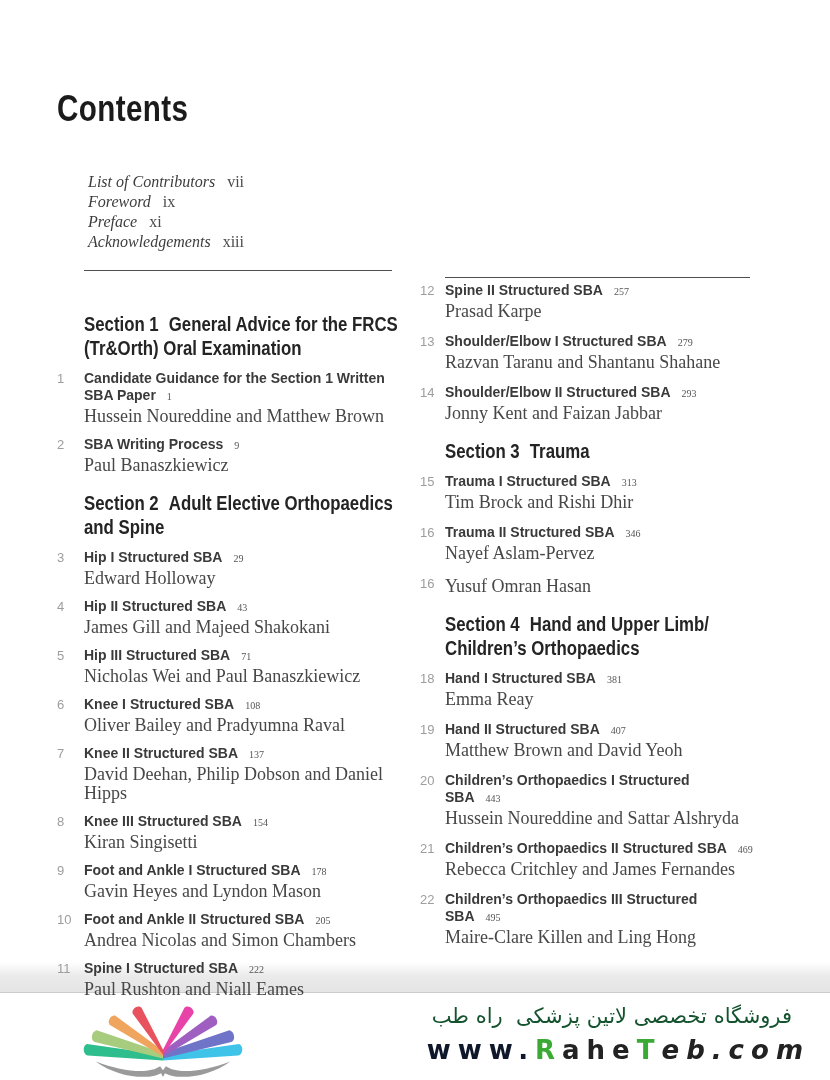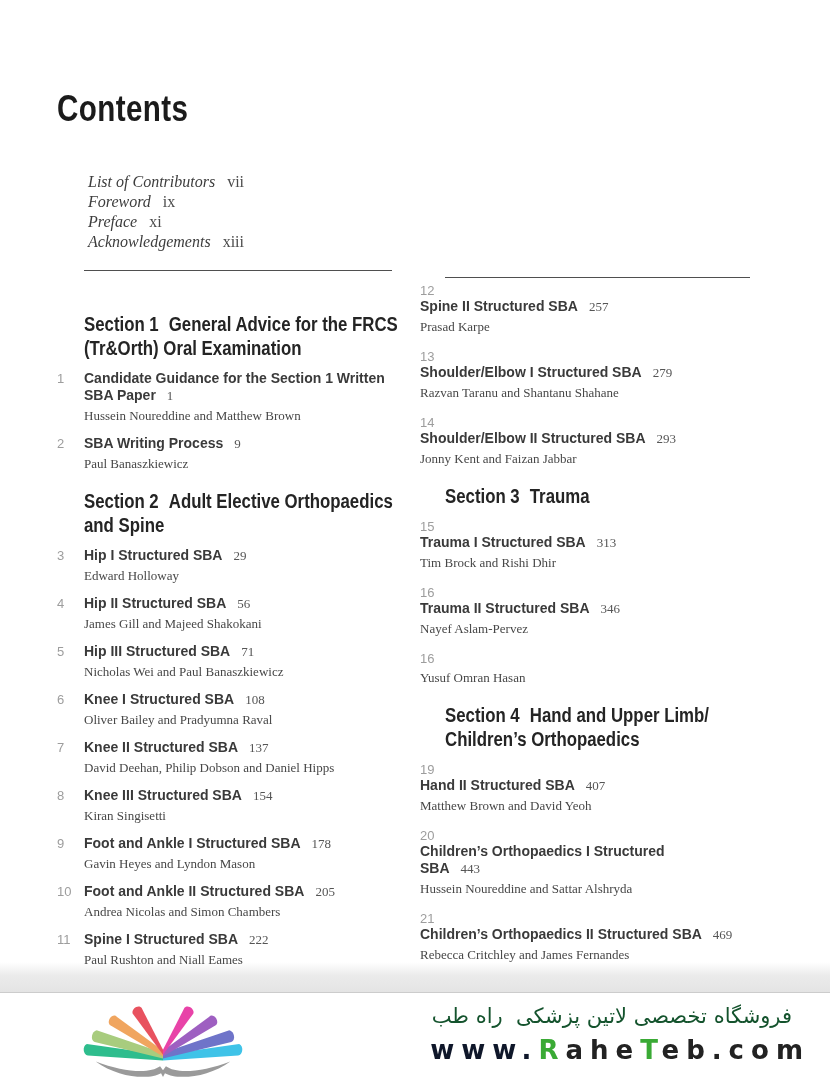--- a/index.html
+++ b/index.html
@@ -29,35 +29,35 @@
   .col-rule{margin-left:25px;width:305px;border-top:1.5px solid #4f4f4f;height:0;margin-bottom:4px;}
   .section-head{
     font-weight:bold;font-size:20px;line-height:24px;color:#242424;
     margin:16px 0 10px 27px;
     transform:scaleX(0.84);transform-origin:left top;width:119%;
     white-space:pre-line;
   }
   .col-right .section-head{margin-left:25px;}
   .section-label{margin-right:12px;}
   .entry{display:flex;margin-bottom:10px;}
-  .col-right .entry{margin-bottom:12px;flex-direction:column;}
+  .col-right .entry{margin-bottom:12px;}
   .num{flex:none;width:27px;color:#9d9d9d;font-size:13px;padding-top:1px;}
   .col-right .num{width:25px;}
   .entry-body{flex:1;min-width:0;}
   .title{
     font-weight:bold;color:#3a3a3a;font-size:14px;line-height:17px;
     white-space:pre-line;
   }
   .pg{
     font-family:"Liberation Serif","DejaVu Serif",serif;font-weight:normal;
-    color:#555555;font-size:13px;margin-left:11px;
+    color:#555555;font-size:10px;margin-left:11px;
   }
   .authors{
     font-family:"Liberation Serif","DejaVu Serif",serif;
-    color:#474747;font-size:13px;line-height:19px;margin-top:2px;
+    color:#474747;font-size:18px;line-height:19px;margin-top:2px;
   }
   .scan-band{
     position:absolute;left:0;top:962px;width:830px;height:30px;z-index:1;
     background:linear-gradient(180deg,rgba(236,236,236,0) 0%,#ebebeb 45%,#e4e4e4 100%);
     border-bottom:1px solid #cccccc;
   }
   .logo{position:absolute;left:68px;top:1000px;z-index:3;}
   .persian-line{
     position:absolute;right:38px;top:1004px;z-index:3;
     direction:rtl;font-family:"DejaVu Sans",sans-serif;
@@ -107,21 +107,21 @@
     <div class="entry">
       <div class="num">3</div>
       <div class="entry-body">
         <div class="title">Hip I Structured SBA<span class="pg">29</span></div>
         <div class="authors">Edward Holloway</div>
       </div>
     </div>
     <div class="entry">
       <div class="num">4</div>
       <div class="entry-body">
-        <div class="title">Hip II Structured SBA<span class="pg">56</span></div>
+        <div class="title">Hip II Structured SBA<span class="pg">43</span></div>
         <div class="authors">James Gill and Majeed Shakokani</div>
       </div>
     </div>
     <div class="entry">
       <div class="num">5</div>
       <div class="entry-body">
         <div class="title">Hip III Structured SBA<span class="pg">71</span></div>
         <div class="authors">Nicholas Wei and Paul Banaszkiewicz</div>
       </div>
     </div>
@@ -209,39 +209,54 @@
     </div>
     <div class="entry">
       <div class="num">16</div>
       <div class="entry-body">
         <div class="authors">Yusuf Omran Hasan</div>
       </div>
     </div>
     <div class="section-head"><span class="section-label">Section 4</span><span>Hand and Upper Limb/
 Children’s Orthopaedics</span></div>
     <div class="entry">
+      <div class="num">18</div>
+      <div class="entry-body">
+        <div class="title">Hand I Structured SBA<span class="pg">381</span></div>
+        <div class="authors">Emma Reay</div>
+      </div>
+    </div>
+    <div class="entry">
       <div class="num">19</div>
       <div class="entry-body">
         <div class="title">Hand II Structured SBA<span class="pg">407</span></div>
         <div class="authors">Matthew Brown and David Yeoh</div>
       </div>
     </div>
     <div class="entry">
       <div class="num">20</div>
       <div class="entry-body">
         <div class="title">Children’s Orthopaedics I Structured
 SBA<span class="pg">443</span></div>
         <div class="authors">Hussein Noureddine and Sattar Alshryda</div>
       </div>
     </div>
     <div class="entry">
       <div class="num">21</div>
       <div class="entry-body">
         <div class="title">Children’s Orthopaedics II Structured SBA<span class="pg">469</span></div>
         <div class="authors">Rebecca Critchley and James Fernandes</div>
+      </div>
+    </div>
+    <div class="entry">
+      <div class="num">22</div>
+      <div class="entry-body">
+        <div class="title">Children’s Orthopaedics III Structured
+SBA<span class="pg">495</span></div>
+        <div class="authors">Maire-Clare Killen and Ling Hong</div>
       </div>
     </div>
   </div>
 
 <div class="scan-band"></div>
 
 <svg class="logo" width="190" height="80" viewBox="0 0 190 82" aria-hidden="true">
   <g>
     <path d="M95,62 L18,57 C13,56 12,47 17,45 L95,56 Z" fill="#2ebd8d"></path>
     <path d="M95,60 L25,43 C20,41 22,32 27,31 L95,54 Z" fill="#a8cc7e"></path>
@@ -252,13 +267,13 @@
     <path d="M95,62 L172,57 C177,56 178,47 173,45 L95,56 Z" fill="#3fc3e8"></path>
     <path d="M95,60 L165,43 C170,41 168,32 163,31 L95,54 Z" fill="#6f74c9"></path>
     <path d="M95,58 L149,26 C153,23 149,15 144,16 L95,52 Z" fill="#9e5fc1"></path>
     <path d="M95,56 L126,14 C128,10 121,4 117,8 L95,51 Z" fill="#e843a8"></path>
   </g>
   <path id="logo-base" d="M26,63 C55,74 81,76 92,68 L95,72 L98,68 C109,76 135,74 164,63 C141,80 109,82 97,75 L95,79 L93,75 C81,82 49,80 26,63 Z" fill="#9a9a9a"></path>
 </svg>
 
 <div class="persian-line">فروشگاه تخصصی لاتین پزشکی  راه طب</div>
 
-<div class="website" id="website"><span style="color: #0f172a;">www.</span><span style="color: rgb(58, 170, 53);">R</span><span style="color: rgb(34, 34, 34);">ahe</span><span style="color: rgb(58, 170, 53);">T</span><span style="color: rgb(34, 34, 34);">eb.com</span></div>
+<div class="website" id="website"><span style="color: #0f172a;">www.</span><span style="color: rgb(58, 170, 53);">R</span><span style="color: rgb(34, 34, 34);">ahe</span><span style="color: rgb(58, 170, 53);">T</span><span style="color: rgb(34, 34, 34); font-style: italic;">eb.com</span></div>
 
 </body></html>

